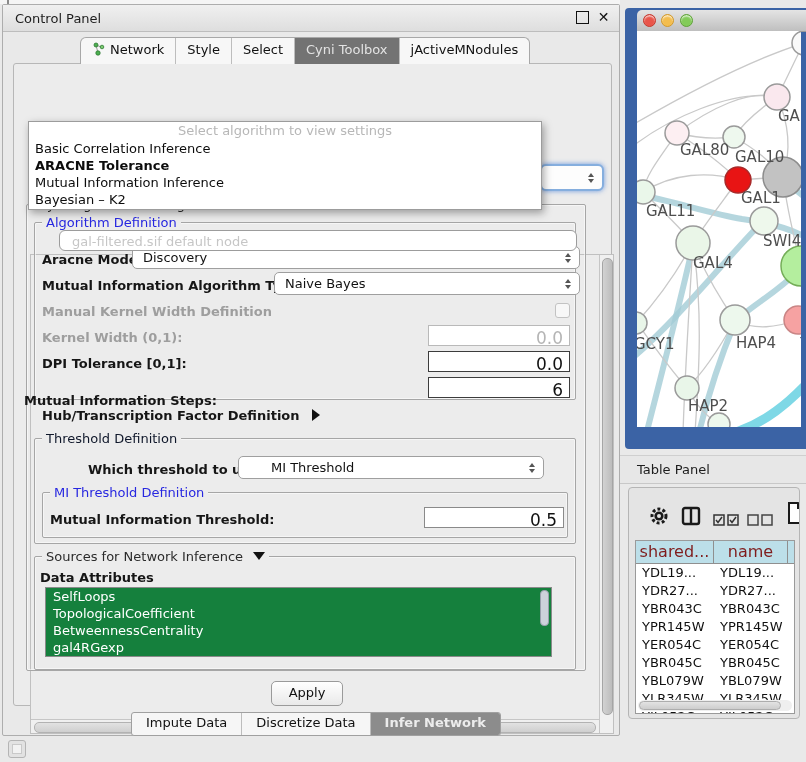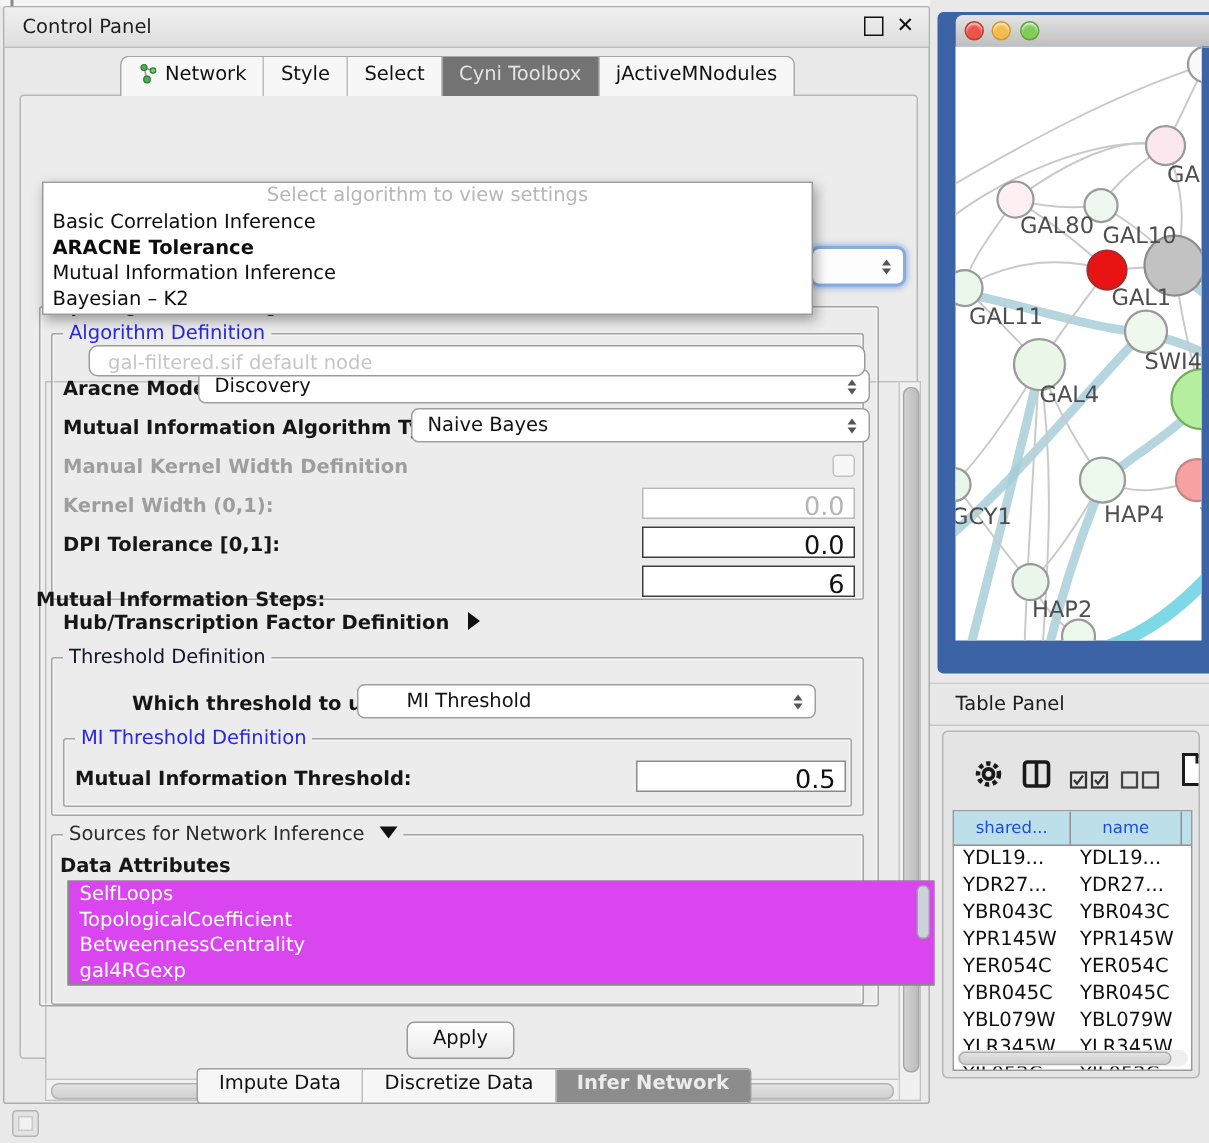--- a/index.html
+++ b/index.html
@@ -61,21 +61,21 @@
   .stepper .up{border-bottom:4px solid #555;}
   .stepper .dn{border-top:4px solid #555;}
   .tf{position:absolute;background:#fff;border:1px solid #b9b9b9;font-size:17px;color:#111;
       text-align:right;padding:2px 6px 0 6px;box-sizing:border-box;height:21px;}
   .tf.strong{border:1.5px solid #3c3c3c;}
   .tf.dis{color:#b5b5b5;}
   .cb{position:absolute;width:15px;height:15px;border:1px solid #c2c2c2;border-radius:3px;background:#f7f7f7;box-sizing:border-box;}
   .tri-right{display:inline-block;width:0;height:0;border-top:6px solid transparent;border-bottom:6px solid transparent;border-left:8px solid #111;vertical-align:-1px;}
   .tri-down{display:inline-block;width:0;height:0;border-left:6px solid transparent;border-right:6px solid transparent;border-top:8px solid #111;vertical-align:1px;}
   
-  #attr-list{left:42px;top:582px;width:578px;height:70px;background:#d946ef;border:1px solid #8a8a8a;
+  #attr-list{left:42px;top:582px;width:507px;height:70px;background:#15803d;border:1px solid #8a8a8a;
       overflow:hidden;box-sizing:border-box;}
   .attr-item{height:17px;line-height:17px;color:#fff;font-size:13px;padding-left:7px;white-space:nowrap;}
   #attr-scroll{position:absolute;right:2px;top:2px;width:9px;height:36px;border-radius:4px;
       background:#ccd2da;border:1px solid #9aa0ad;box-sizing:border-box;}
   
   #apply-btn{left:268px;top:676px;width:70px;height:23px;background:linear-gradient(#ffffff,#e9e9e9);
       border:1px solid #9a9a9a;border-radius:5px;font-size:13px;color:#111;text-align:center;line-height:21px;}
   #bottom-tabs{left:128px;top:707px;height:22px;display:flex;background:#f6f6f6;border:1px solid #a0a0a0;
       border-radius:3px;overflow:hidden;}
   .btab{padding:2px 14px 0 14px;font-size:13px;color:#111;border-right:1px solid #bdbdbd;box-sizing:border-box;}
@@ -98,21 +98,21 @@
   
   #table-panel-header{left:620px;top:455px;width:186px;height:29px;background:#e7e7e7;
       border-top:1px solid #cfcfcf;border-bottom:1px solid #c8c8c8;box-sizing:border-box;}
   #table-panel-title{left:17px;top:6px;font-size:13px;color:#1d1d1d;}
   #table-container{left:628px;top:487px;width:172px;height:232px;background:#e4e4e4;
       border:1px solid #b5b5b5;border-radius:4px;overflow:hidden;box-sizing:border-box;}
   .ticon{position:absolute;top:18px;}
   #table-box{position:absolute;left:6px;top:52px;width:160px;height:174px;background:#fff;
       border:1px solid #9a9a9a;overflow:hidden;box-sizing:border-box;}
   .thead{display:flex;height:22px;background:#bcdfe9;border-bottom:1px solid #8f8f8f;}
-  .th{font-size:11px;color:#1d4ed8;text-align:center;line-height:22px;border-right:1px solid #8f8f8f;box-sizing:border-box;overflow:hidden;}
+  .th{font-size:16px;color:#7f1d1d;text-align:center;line-height:22px;border-right:1px solid #8f8f8f;box-sizing:border-box;overflow:hidden;}
   .trow{display:flex;height:18px;}
   .td{font-size:13px;color:#101010;line-height:18px;padding-left:6px;box-sizing:border-box;overflow:hidden;white-space:nowrap;}
   #table-hscroll{position:absolute;left:2px;right:2px;bottom:2px;height:11px;background:#efefef;border-radius:6px;}
   #table-hscroll .thumb{position:absolute;left:1px;top:1px;width:92%;height:9px;border-radius:5px;
       background:linear-gradient(#e3e3e3,#cdcdcd);border:1px solid #adadad;box-sizing:border-box;}
   
   #top-strip{left:0;top:0;width:620px;height:4px;background:#f5f5f5;}
   #top-tick{left:7px;top:0;width:2px;height:4px;background:#8a8a8a;}
   #mini-dock-icon{left:8px;top:740px;width:18px;height:18px;border:1px solid #b4b4b4;border-radius:3px;
       background:#e2e2e2;box-sizing:border-box;}

